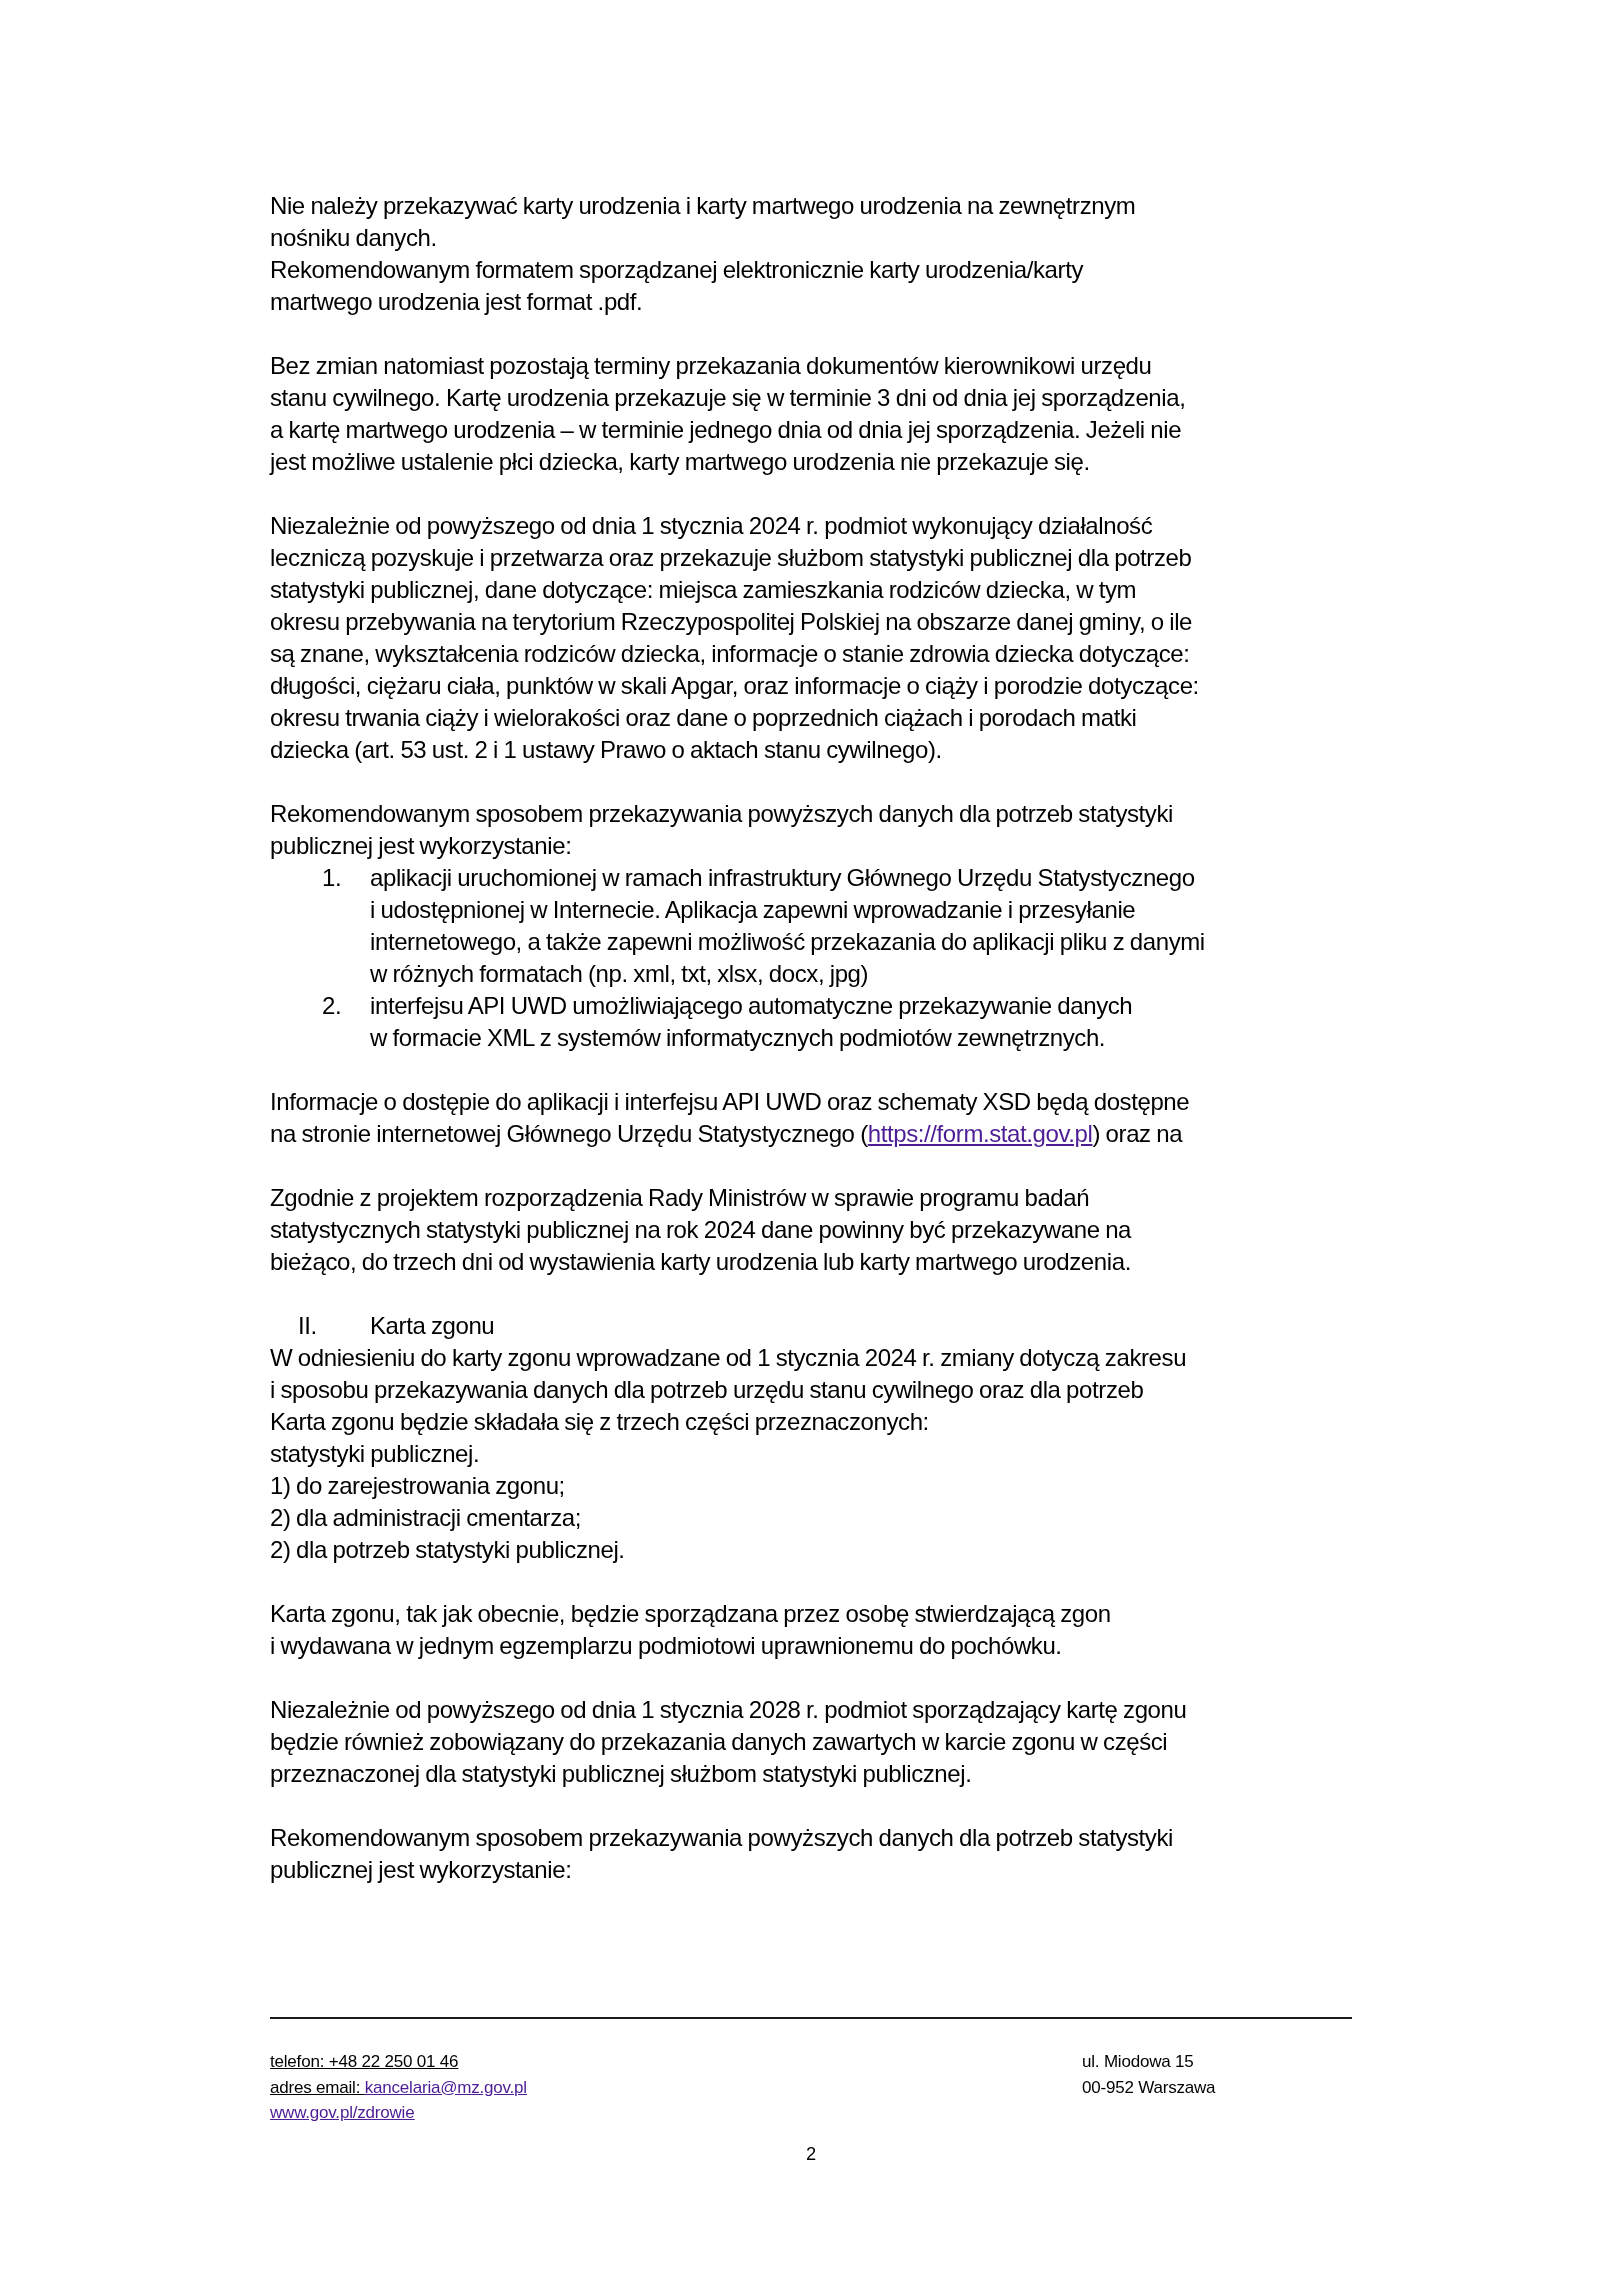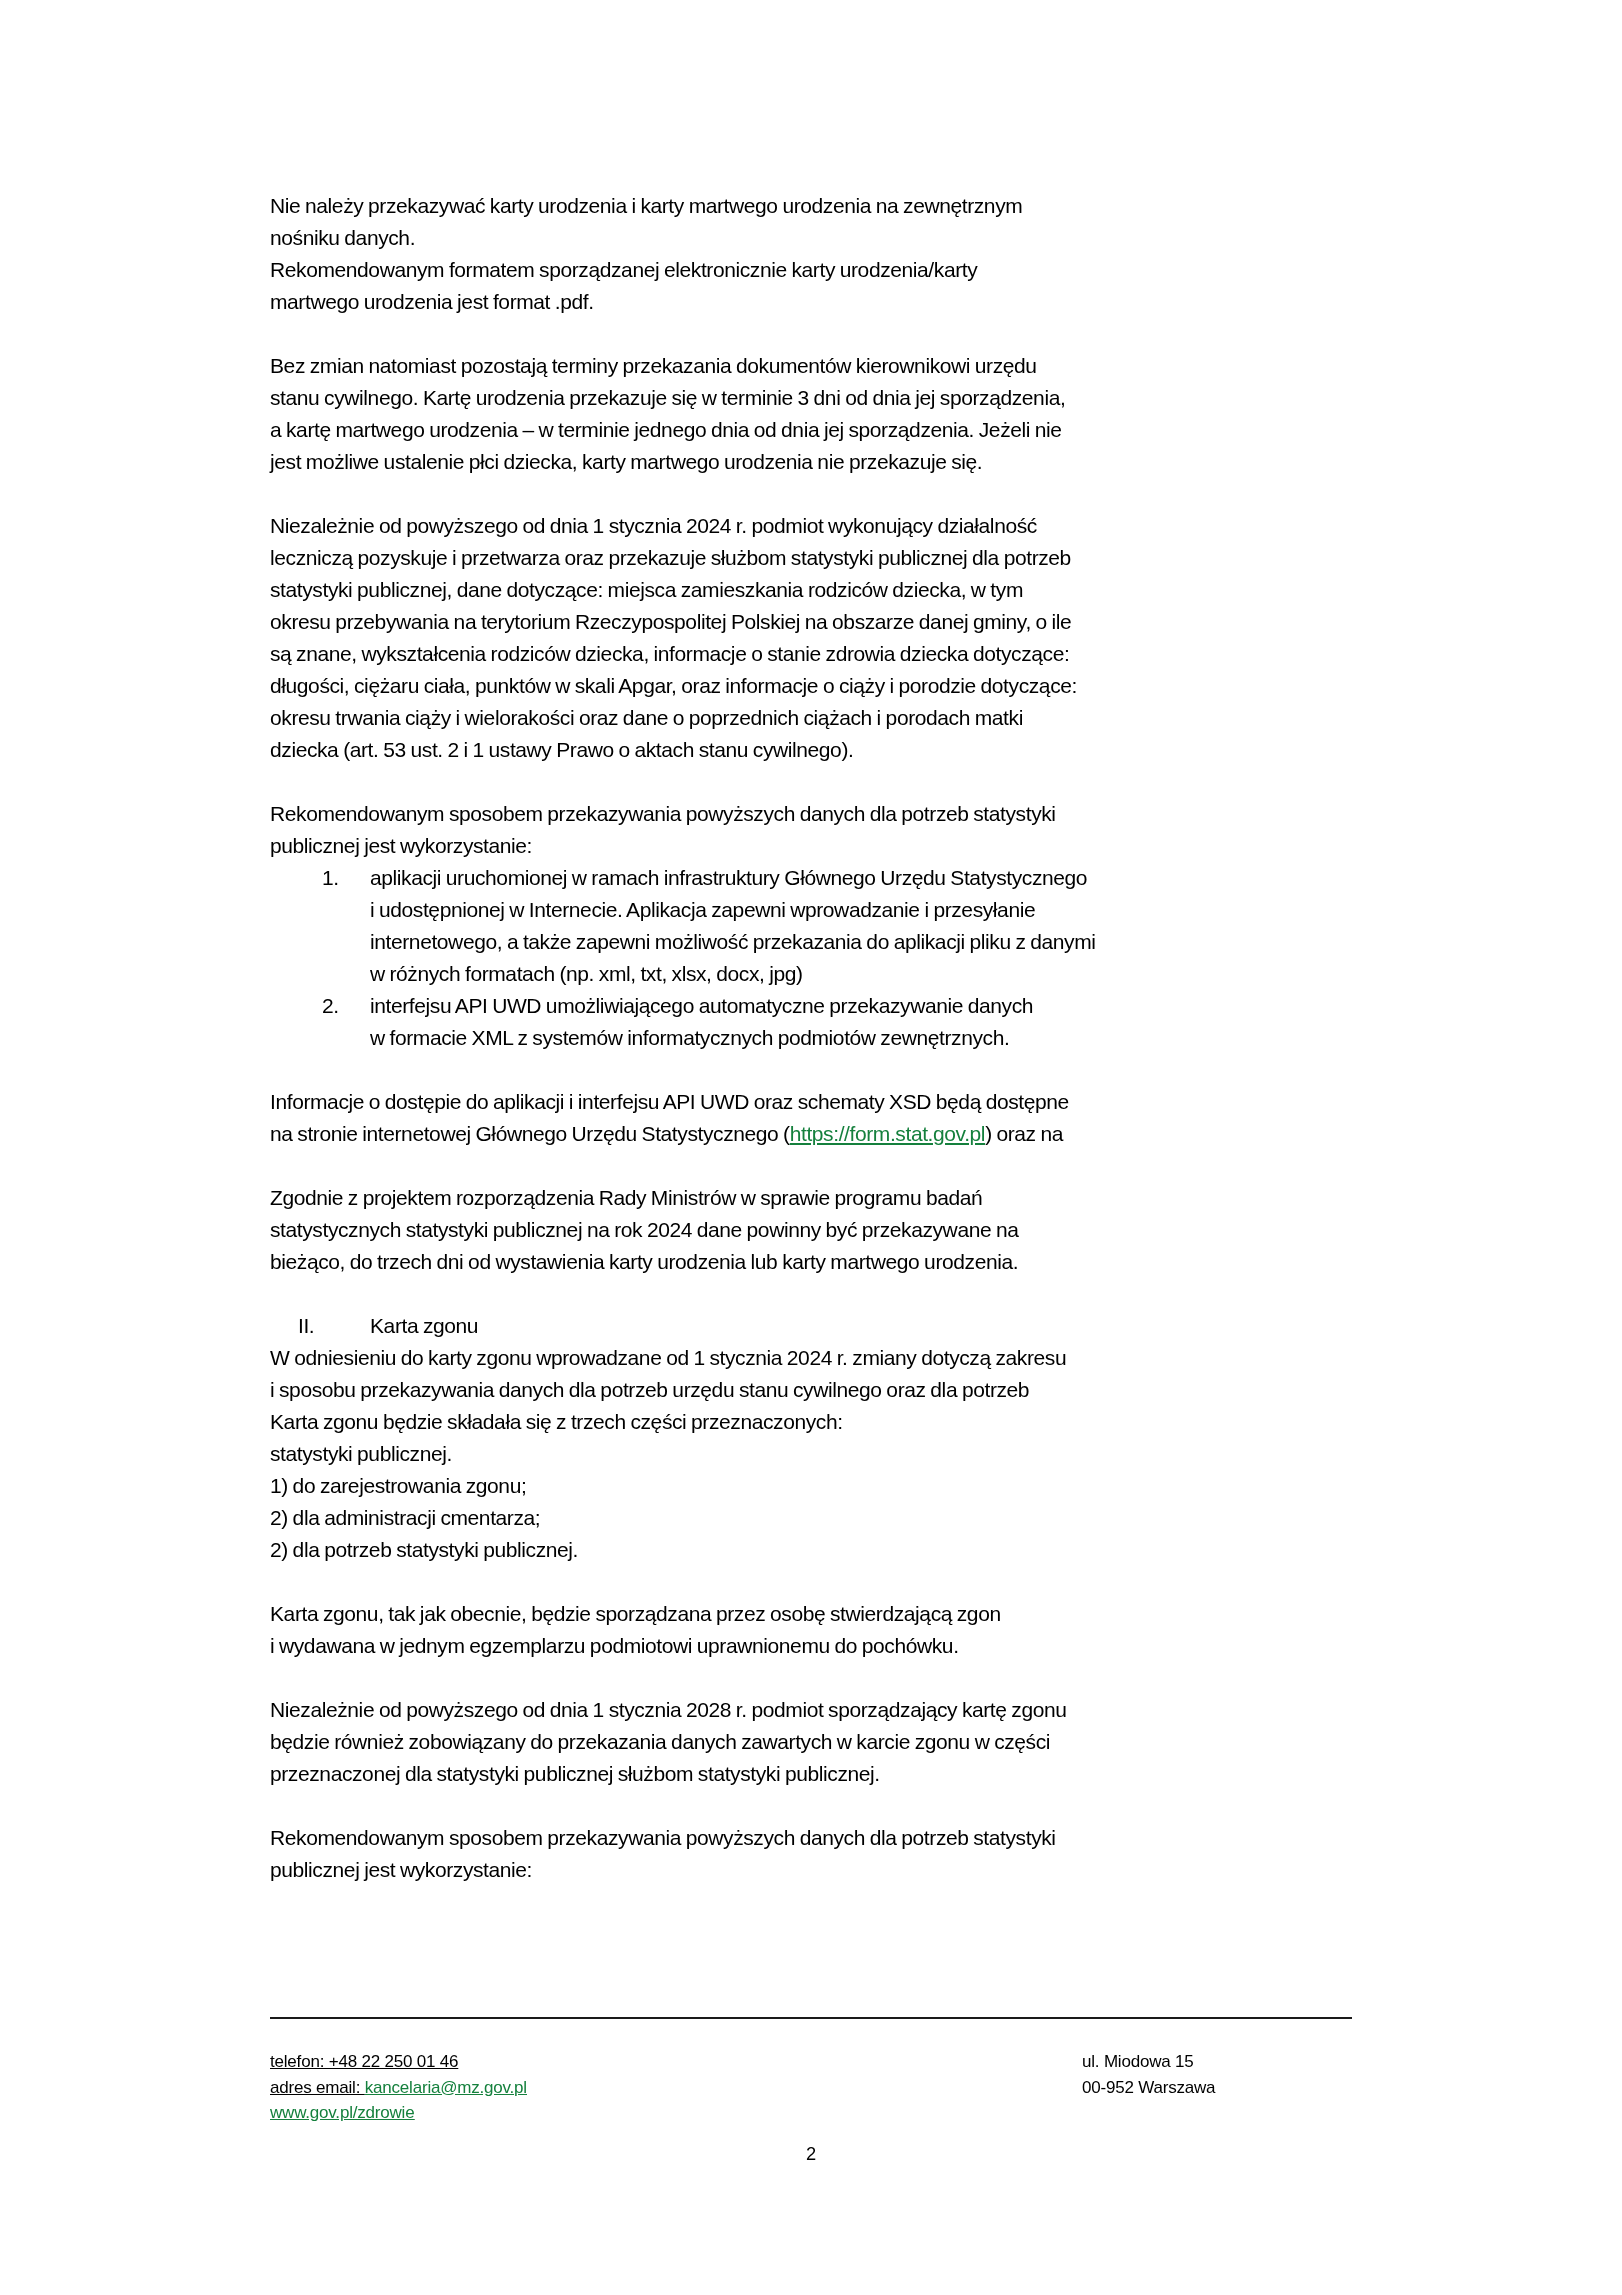--- a/index.html
+++ b/index.html
@@ -13,33 +13,33 @@
     position: relative;
     overflow: hidden;
     font-family: "Liberation Sans", "DejaVu Sans", sans-serif;
     color: #000000;
   }
   .page {
     position: absolute;
     left: 270px;
     top: 190px;
     width: 1086px;
-    font-size: 21px;
+    font-size: 24px;
     line-height: 32px;
     letter-spacing: -0.4px;
     word-spacing: -0.7px;
   }
   .p {
     margin: 0 0 32px 0;
   }
   .p.tight { margin-bottom: 0; }
   .line { display: block; white-space: nowrap; }
   b, .bold { font-weight: normal; }
   a, .link {
-    color: #15803d;
+    color: #4c1d95;
     text-decoration: underline;
   }
   .list {
     margin: 0;
     padding: 0;
     list-style: none;
   }
   .list-item {
     position: relative;
     padding-left: 100px;

